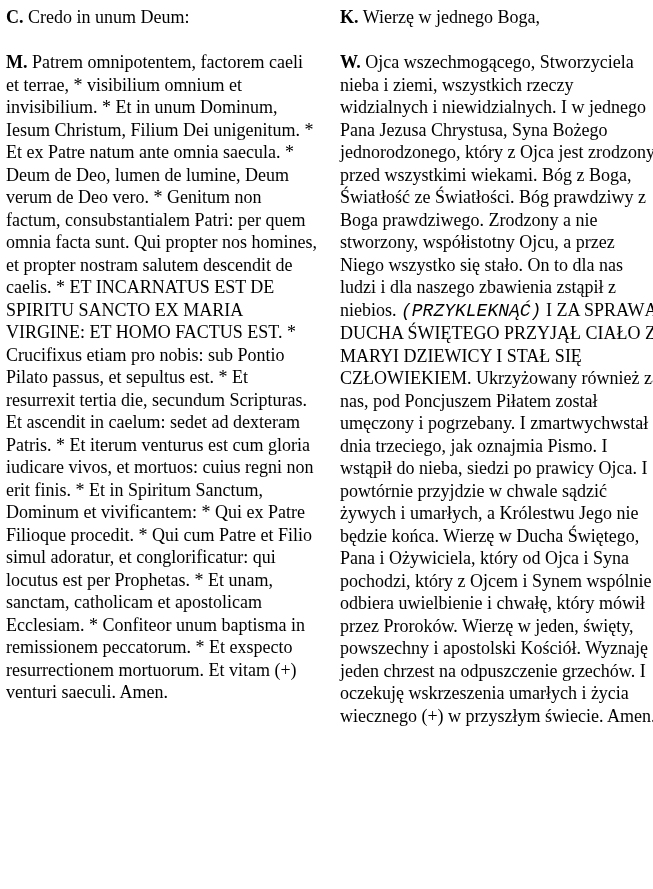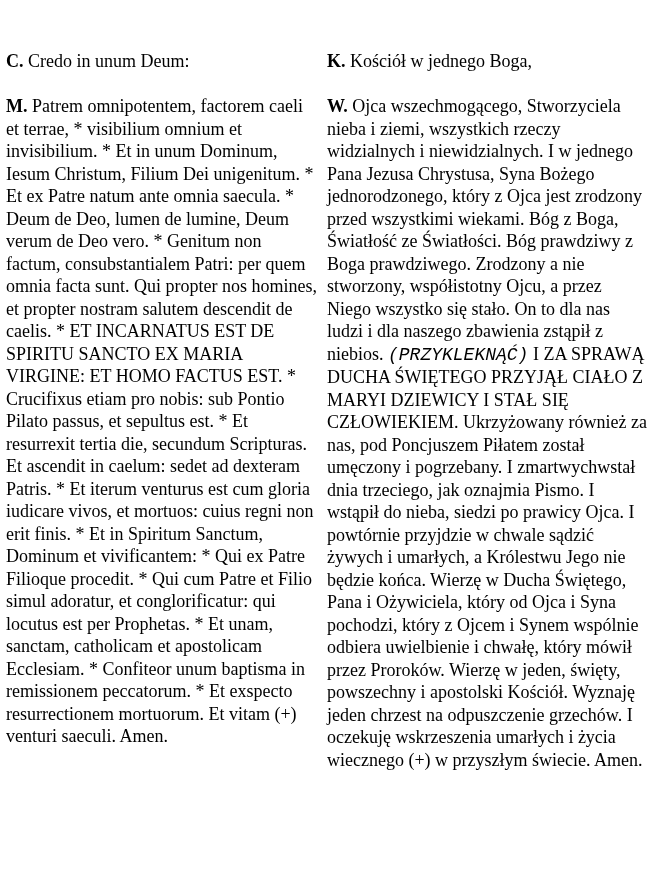--- a/index.html
+++ b/index.html
@@ -12,22 +12,21 @@
     width: 653px;
     height: 889px;
     overflow: hidden;
     font-family: "Liberation Serif", "DejaVu Serif", serif;
     font-size: 18px;
     line-height: 22.5px;
   }
   .doc {
     display: flex;
     padding: 6px 4px 0 6px;
-    gap: 7px;
-    margin-top: 44px;
+    gap: 20px;
   }
   .col {
     flex: 0 0 auto;
   }
   .col-latin  { width: 314px; }
   .col-polish { width: 322px; }
   .para {
     margin: 0 0 22.5px 0;
     text-align: left;
   }
@@ -44,18 +43,18 @@
 
 <div class="doc">
 
   <div class="col col-latin">
     <p class="para"><b class="speaker">C.</b><span> Credo in unum Deum:</span></p>
 
     <p class="para"><b class="speaker">M.</b><span> Patrem omnipotentem, factorem caeli et terrae, * visibilium omnium et invisibilium. * Et in unum Dominum, Iesum Christum, Filium Dei unigenitum. * Et ex Patre natum ante omnia saecula. * Deum de Deo, lumen de lumine, Deum verum de Deo vero. * Genitum non factum, consubstantialem Patri: per quem omnia facta sunt. Qui propter nos homines, et propter nostram salutem descendit de caelis. * ET INCARNATUS EST DE SPIRITU SANCTO EX MARIA VIRGINE: ET HOMO FACTUS EST. * Crucifixus etiam pro nobis: sub Pontio Pilato passus, et sepultus est. * Et resurrexit tertia die, secundum Scripturas. Et ascendit in caelum: sedet ad dexteram Patris. * Et iterum venturus est cum gloria iudicare vivos, et mortuos: cuius regni non erit finis. * Et in Spiritum Sanctum, Dominum et vivificantem: * Qui ex Patre Filioque procedit. * Qui cum Patre et Filio simul adoratur, et conglorificatur: qui locutus est per Prophetas. * Et unam, sanctam, catholicam et apostolicam Ecclesiam. * Confiteor unum baptisma in remissionem peccatorum. * Et exspecto resurrectionem mortuorum. Et vitam (+) venturi saeculi. Amen.</span></p>
   </div>
 
   <div class="col col-polish">
-    <p class="para"><b class="speaker">K.</b><span> Kościół w jednego Boga,</span></p>
+    <p class="para"><b class="speaker">K.</b><span> Wierzę w jednego Boga,</span></p>
 
     <p class="para"><b class="speaker">W.</b><span> Ojca wszechmogącego, Stworzyciela nieba i ziemi, wszystkich rzeczy widzialnych i niewidzialnych. I w jednego Pana Jezusa Chrystusa, Syna Bożego jednorodzonego, który z Ojca jest zrodzony przed wszystkimi wiekami. Bóg z Boga, Światłość ze Światłości. Bóg prawdziwy z Boga prawdziwego. Zrodzony a nie stworzony, współistotny Ojcu, a przez Niego wszystko się stało. On to dla nas ludzi i dla naszego zbawienia zstąpił z niebios. </span><span class="rubric">(PRZYKLEKNĄĆ)</span><span> I ZA SPRAWĄ DUCHA ŚWIĘTEGO PRZYJĄŁ CIAŁO Z MARYI DZIEWICY I STAŁ SIĘ CZŁOWIEKIEM. Ukrzyżowany również za nas, pod Poncjuszem Piłatem został umęczony i pogrzebany. I zmartwychwstał dnia trzeciego, jak oznajmia Pismo. I wstąpił do nieba, siedzi po prawicy Ojca. I powtórnie przyjdzie w chwale sądzić żywych i umarłych, a Królestwu Jego nie będzie końca. Wierzę w Ducha Świętego, Pana i Ożywiciela, który od Ojca i Syna pochodzi, który z Ojcem i Synem wspólnie odbiera uwielbienie i chwałę, który mówił przez Proroków. Wierzę w jeden, święty, powszechny i apostolski Kościół. Wyznaję jeden chrzest na odpuszczenie grzechów. I oczekuję wskrzeszenia umarłych i życia wiecznego (+) w przyszłym świecie. Amen.</span></p>
   </div>
 
 </div>
 
 </body></html>

